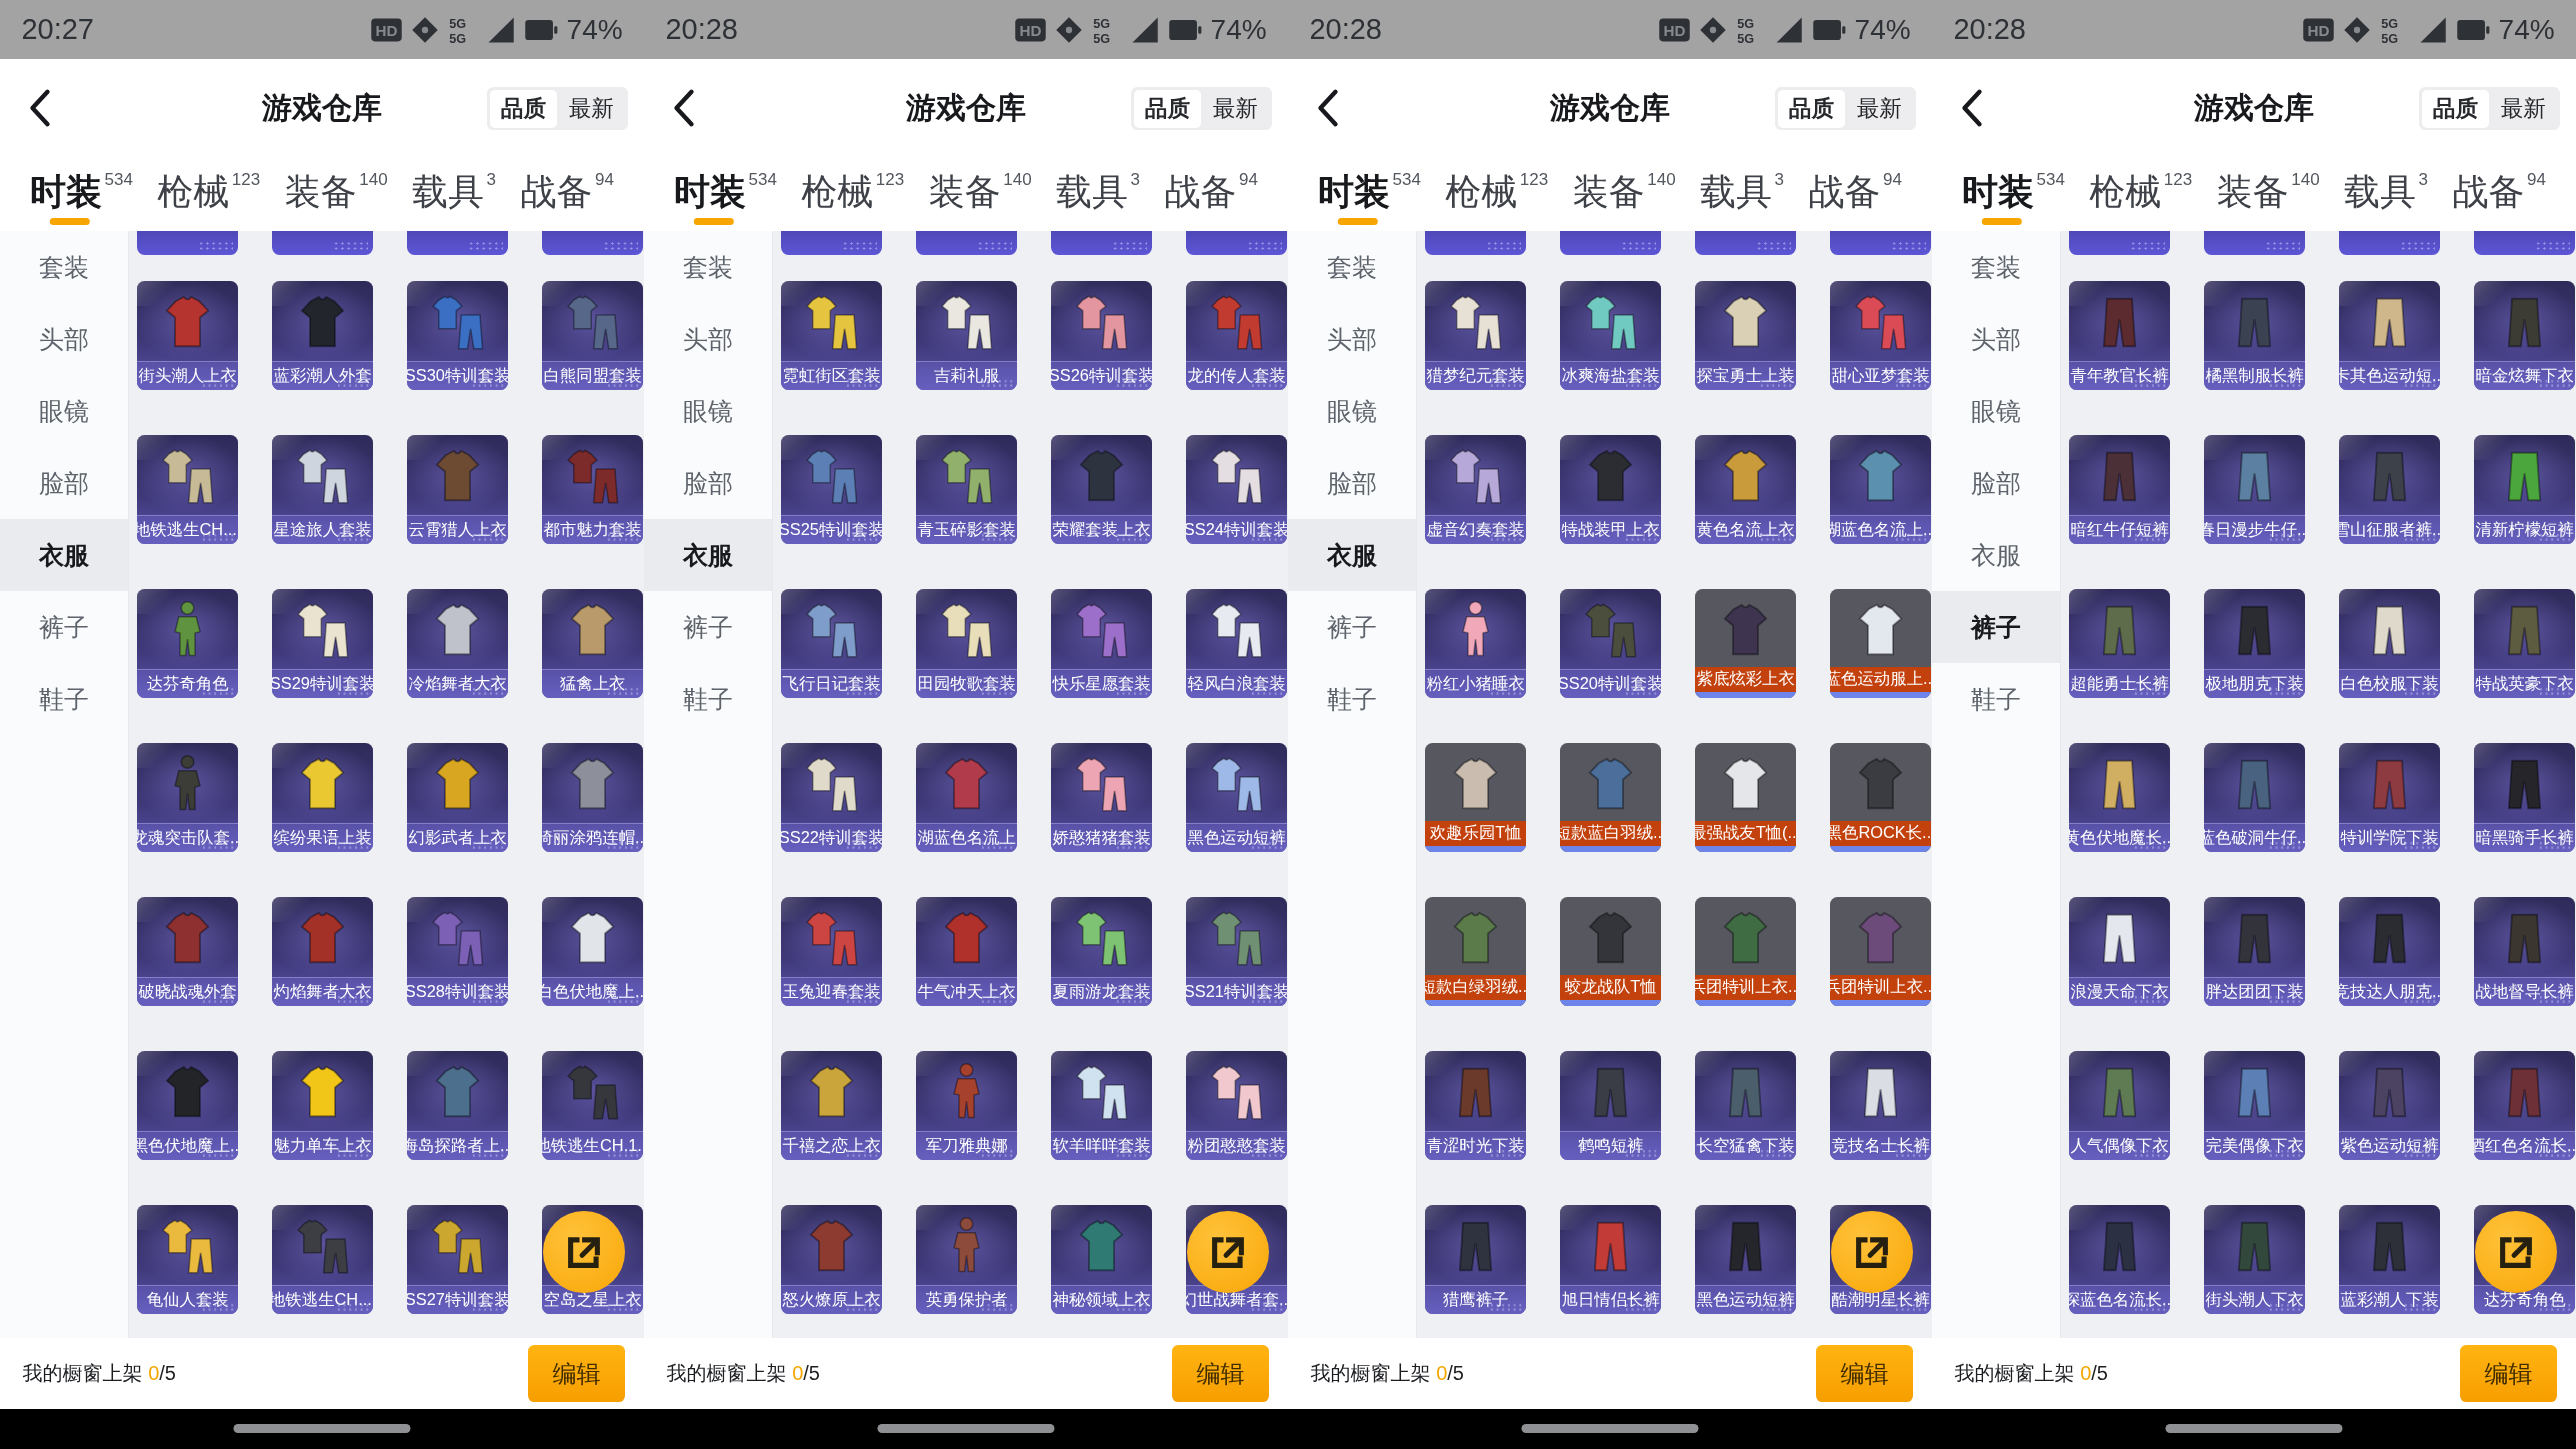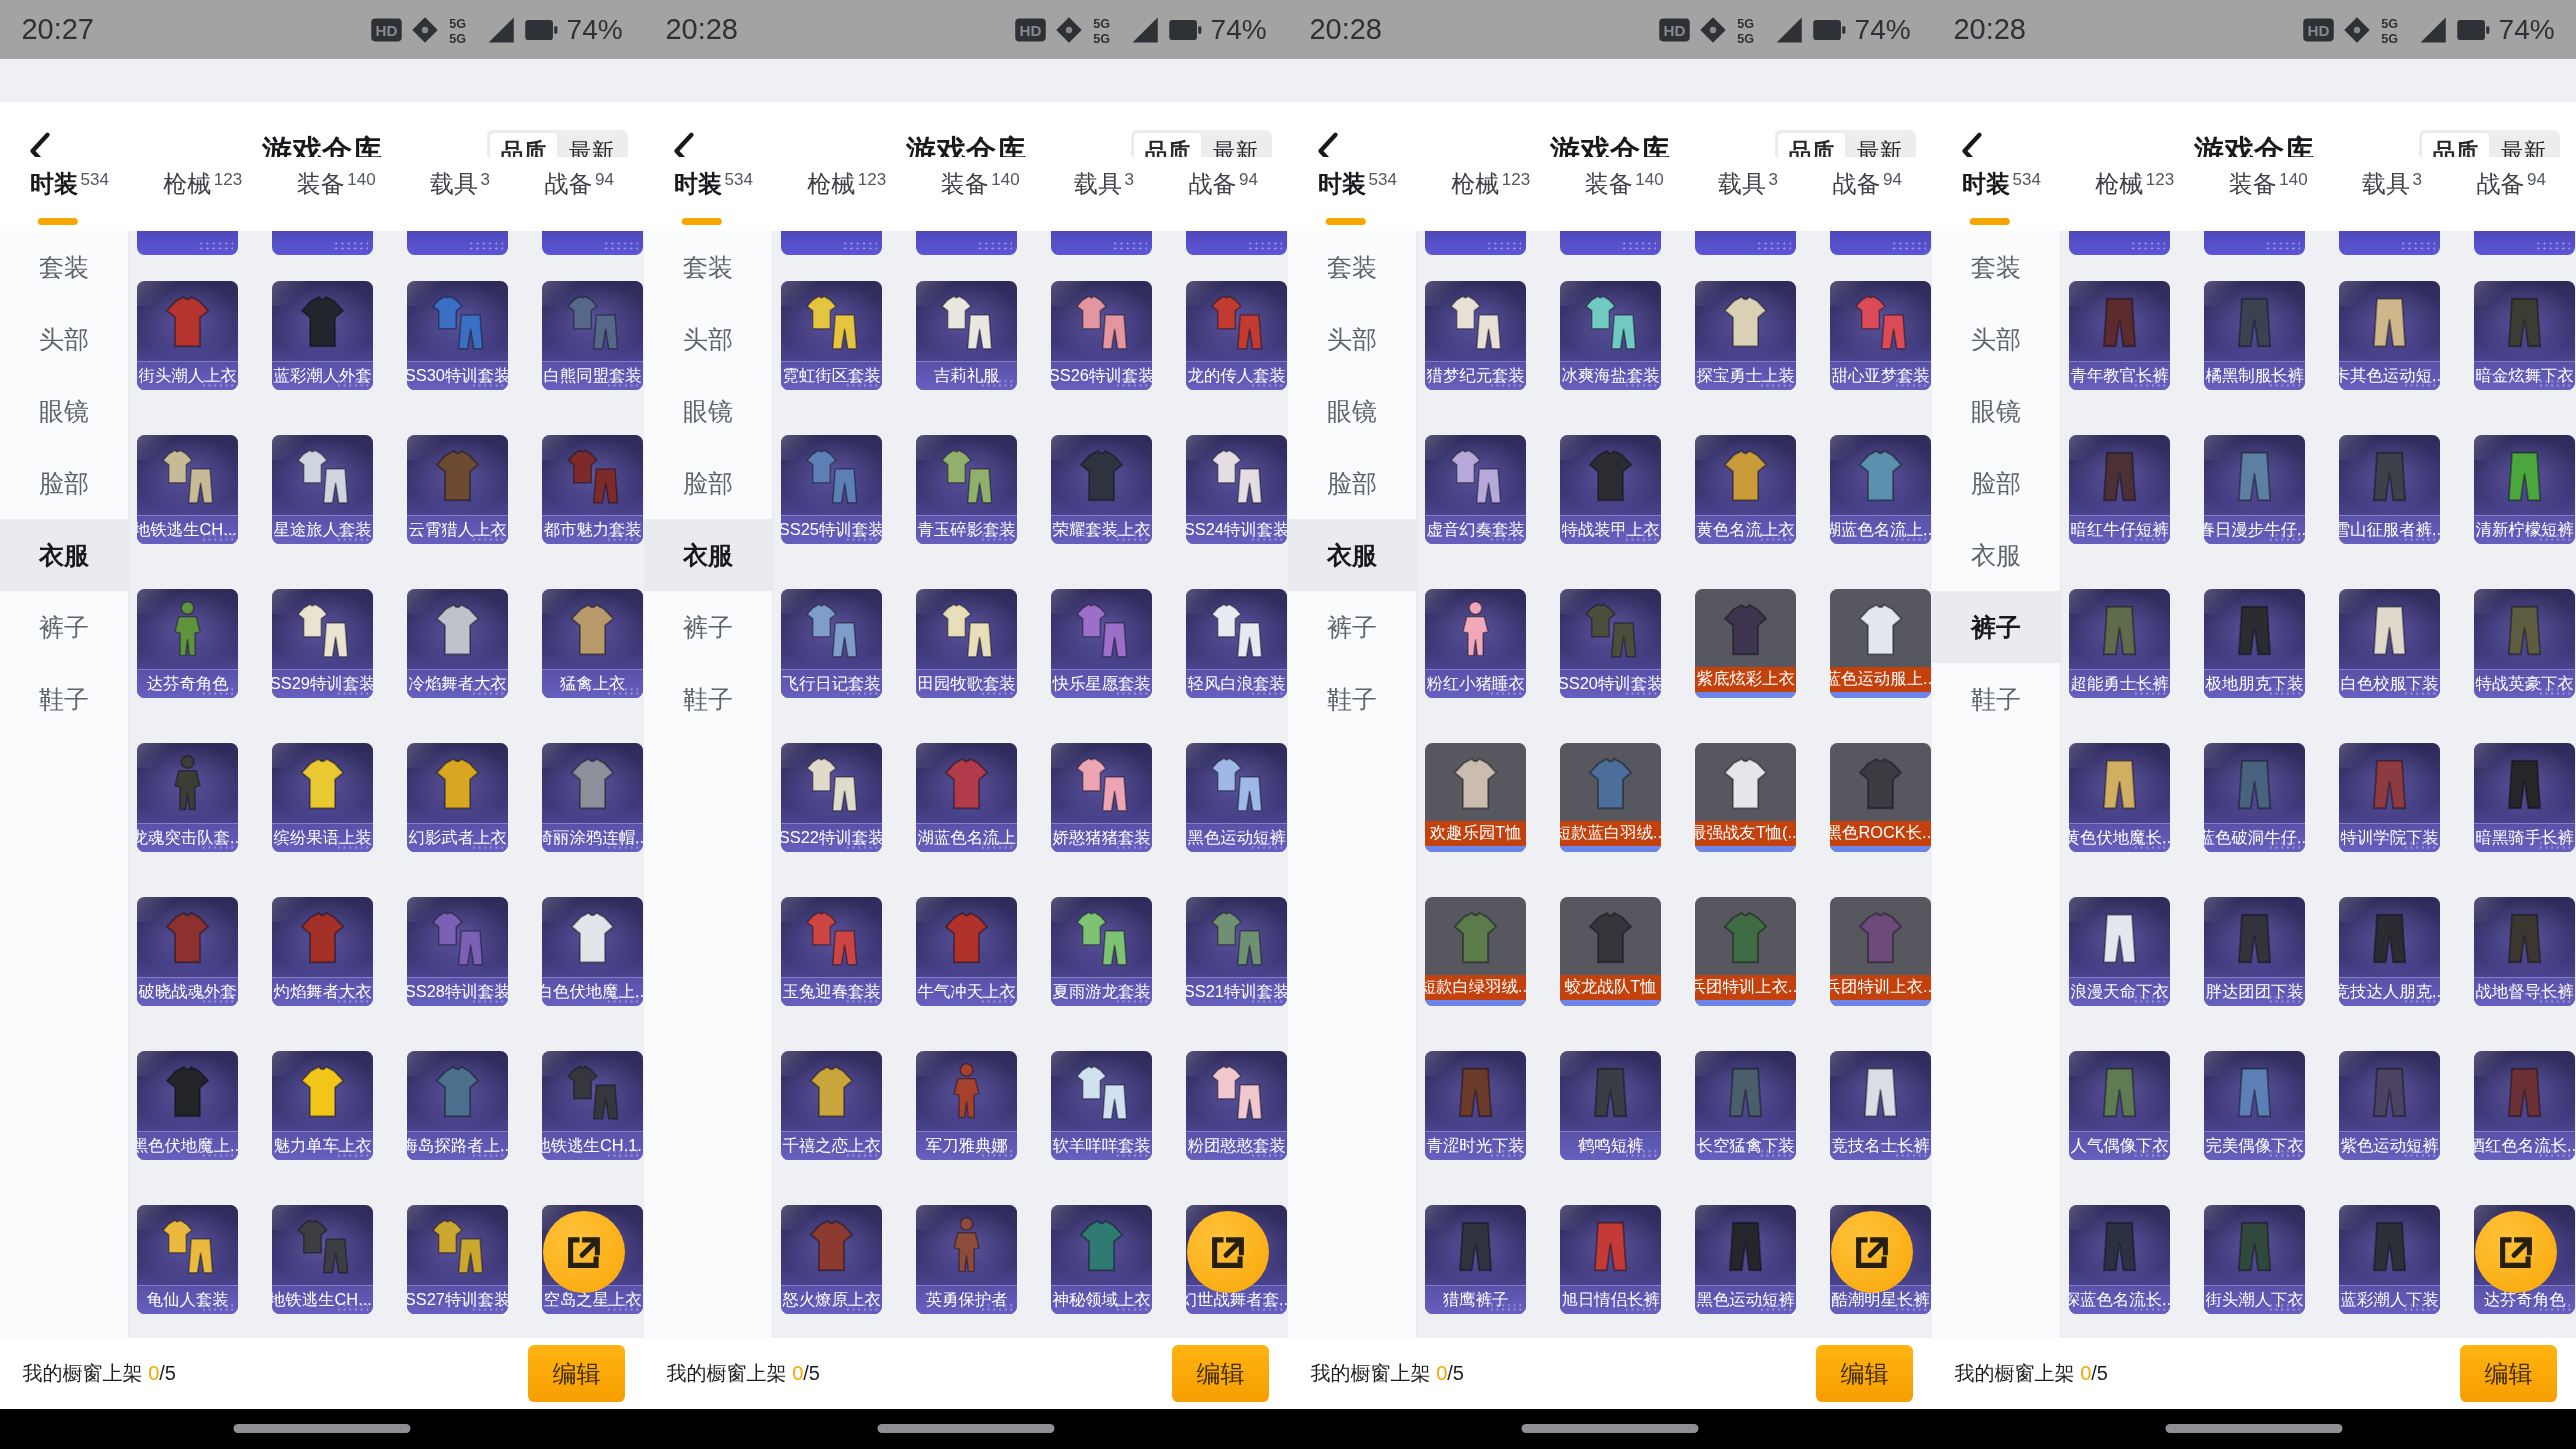--- a/index.html
+++ b/index.html
@@ -6,33 +6,33 @@
   body{width:2576px;height:1449px;font-family:"Liberation Sans",sans-serif;display:flex;}
   .panel{position:relative;width:644px;height:1449px;background:#eef0f4;overflow:hidden;flex:0 0 auto;}
   
   .statusbar{position:absolute;top:0;left:0;width:100%;height:59px;background:#a3a3a3;color:#2e3136;
     display:flex;align-items:center;justify-content:space-between;padding:0 21.4px;box-sizing:border-box;}
   .time{font-size:29px;color:#2e3136;}
   .sticons{display:flex;align-items:center;gap:8.8px;}
   .sticons svg{display:block;}
   .batt-pct{font-size:28px;color:#2e3136;}
   
-  .header{position:absolute;top:59px;left:0;width:100%;height:98px;background:#ffffff;margin-top:43px;}
+  .header{position:absolute;top:59px;left:0;width:100%;height:98px;background:#ffffff;}
   .back{position:absolute;left:17.6px;top:26.4px;width:45px;height:45px;display:flex;align-items:center;justify-content:center;}
   .page-title{position:absolute;left:0;top:0;width:100%;height:98px;display:flex;align-items:center;justify-content:center;
     font-size:30px;font-weight:bold;color:#17191d;}
   .sort-toggle{position:absolute;right:16.4px;top:28px;height:43px;background:#ededef;border-radius:6.3px;
     display:flex;align-items:center;padding:2.5px;box-sizing:border-box;}
   .seg{font-size:22.6px;color:#26282c;padding:0 11.3px;height:38px;display:flex;align-items:center;border-radius:5px;}
   .seg.on{background:#ffffff;font-weight:bold;}
   
   .tabs{position:absolute;top:157px;left:0;width:100%;height:74px;background:#ffffff;
     display:flex;justify-content:space-between;padding:0 30px;box-sizing:border-box;}
   .tab{position:relative;display:flex;align-items:flex-start;justify-content:center;padding-top:11.3px;}
-  .tab .lbl{font-size:24px;color:#3e4248;text-align:center;}
+  .tab .lbl{font-size:36px;color:#3e4248;text-align:center;}
   .tab .cnt{font-size:17px;color:#53575e;margin-left:2.5px;position:relative;top:1.3px;}
   .tab.active .lbl{color:#17191d;font-weight:bold;}
   .tab .bar{display:none;}
   .tab.active .bar{display:block;position:absolute;bottom:6.3px;left:50%;transform:translateX(-78%);
     width:40px;height:7px;border-radius:3.8px;background:#f7a600;}
   
   .sidebar{position:absolute;top:231px;left:0;width:129px;bottom:111px;background:#fafbfc;border-right:1.3px solid #e7e9ec;box-sizing:border-box;}
   .side-item{height:72px;display:flex;align-items:center;justify-content:center;font-size:25px;color:#5d636b;}
   .side-item.sel{background:#e9ebee;color:#17191d;font-weight:bold;}
   

